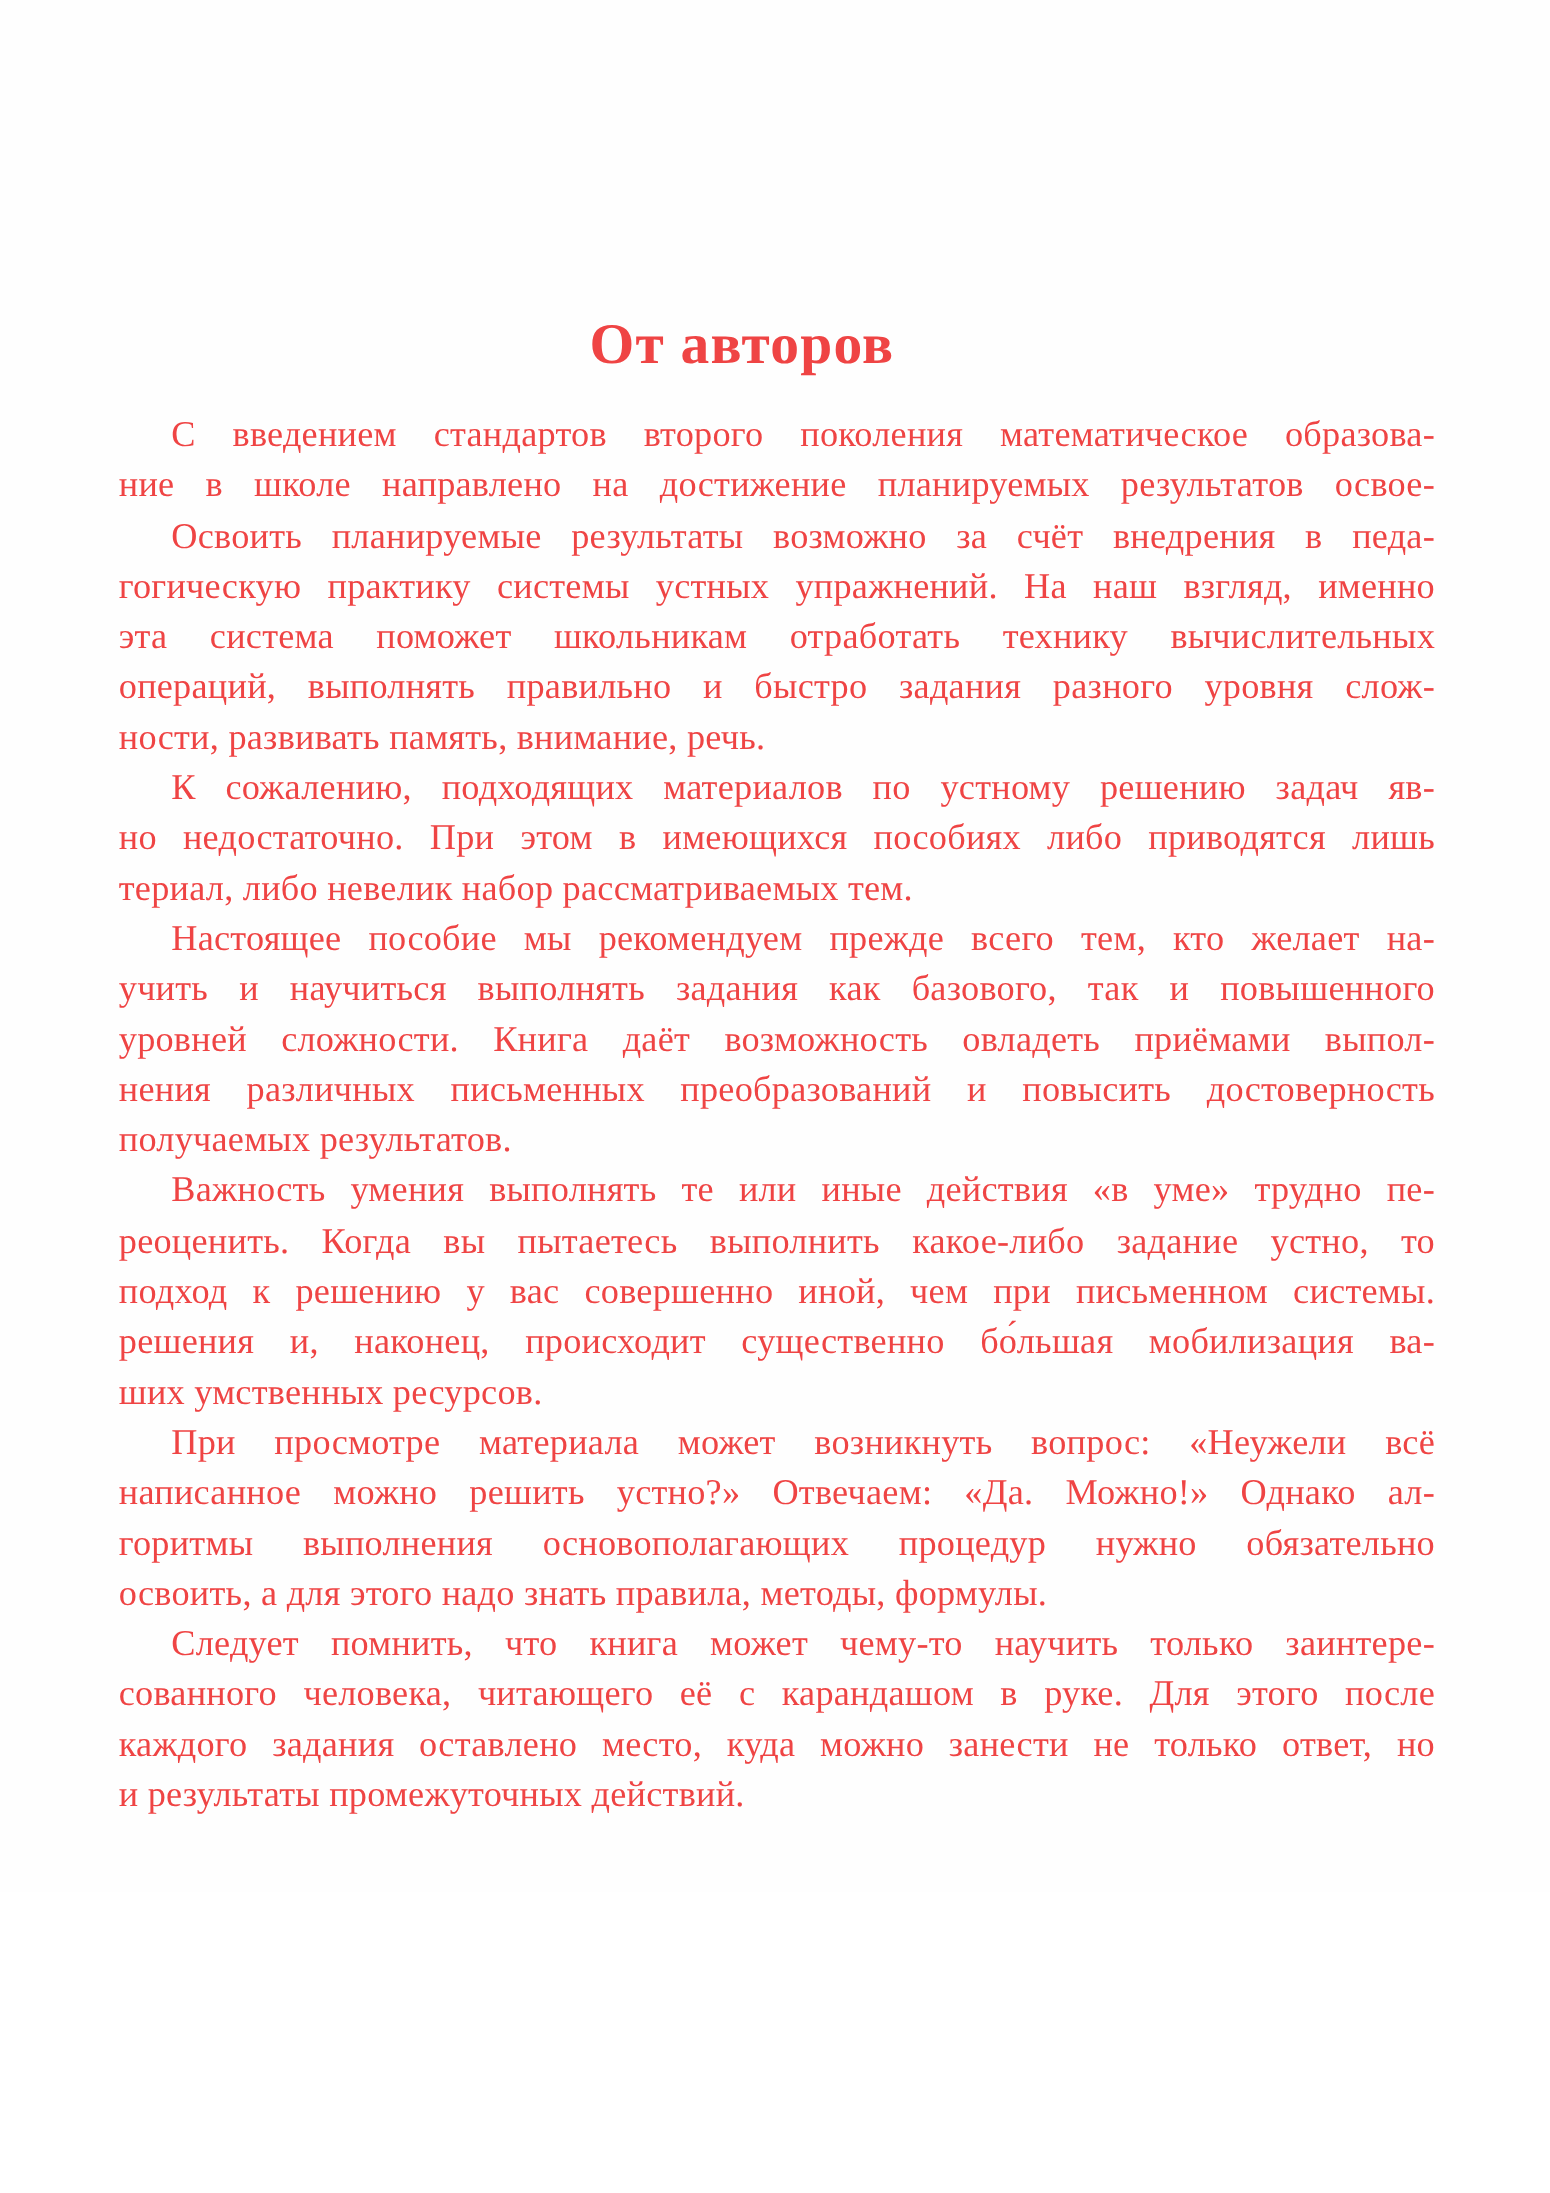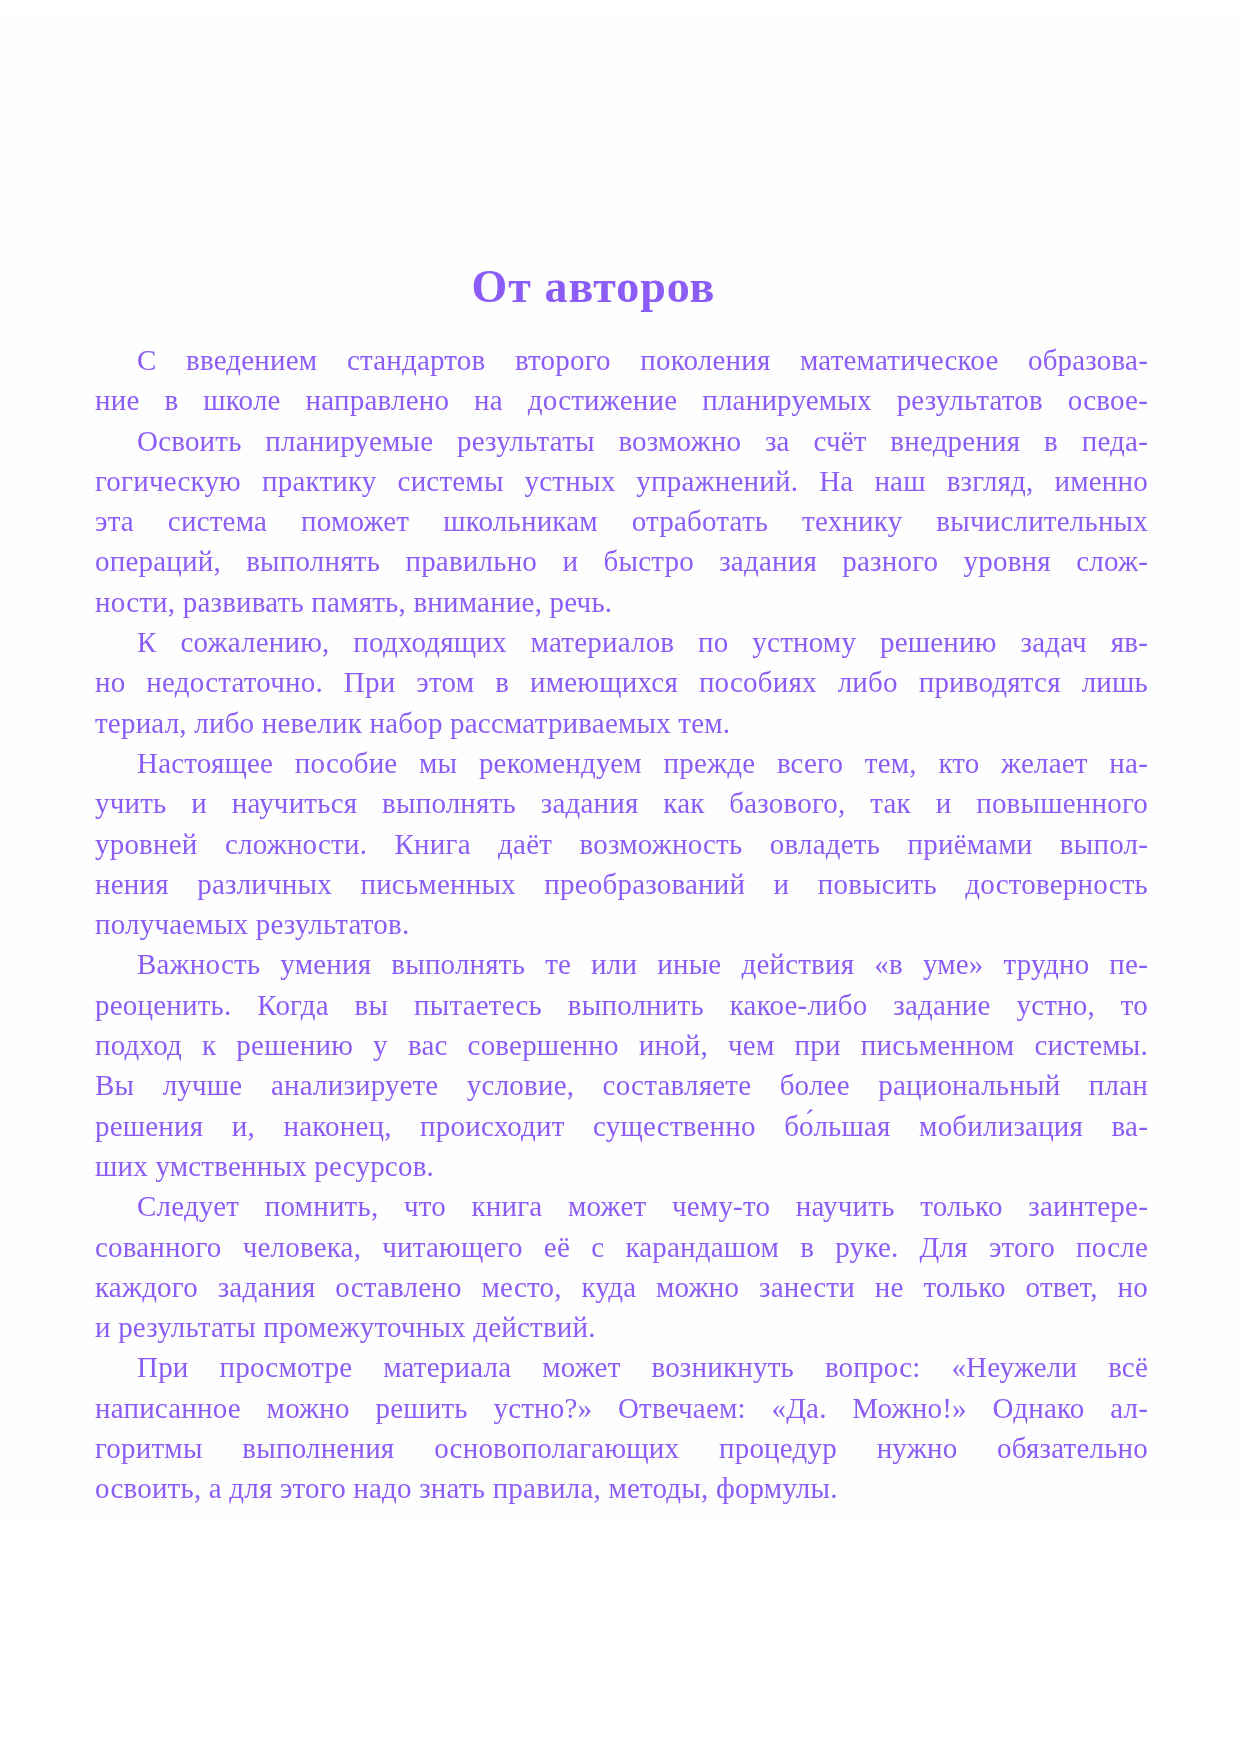--- a/index.html
+++ b/index.html
@@ -7,22 +7,21 @@
     padding: 0;
     background: #ffffff;
   }
   .page {
     position: relative;
     width: 1240px;
     height: 1514px;
     background: #fefefe;
     overflow: hidden;
     font-family: "Liberation Serif", "DejaVu Serif", serif;
-    color: #8b5cf6;
-    margin-top: 12px;
+    color: #ef4444;
   }
   .content {
     position: absolute;
     left: 95px;
     top: 246px;
     width: 1053px;
   }
   .doc-title {
     margin: 0 0 24px 0;
     text-align: center;
@@ -88,34 +87,33 @@
       <div class="line">учить и научиться выполнять задания как базового, так и повышенного</div>
       <div class="line">уровней сложности. Книга даёт возможность овладеть приёмами выпол-</div>
       <div class="line">нения различных письменных преобразований и повысить достоверность</div>
       <div class="line last">получаемых результатов.</div>
     </div>
 
     <div class="paragraph">
       <div class="line indent">Важность умения выполнять те или иные действия «в уме» трудно пе-</div>
       <div class="line">реоценить. Когда вы пытаетесь выполнить какое-либо задание устно, то</div>
       <div class="line">подход к решению у вас совершенно иной, чем при письменном системы.</div>
-      <div class="line">Вы лучше анализируете условие, составляете более рациональный план</div>
       <div class="line">решения и, наконец, происходит существенно бо́льшая мобилизация ва-</div>
       <div class="line last">ших умственных ресурсов.</div>
+    </div>
+
+    <div class="paragraph">
+      <div class="line indent">При просмотре материала может возникнуть вопрос: «Неужели всё</div>
+      <div class="line">написанное можно решить устно?» Отвечаем: «Да. Можно!» Однако ал-</div>
+      <div class="line">горитмы выполнения основополагающих процедур нужно обязательно</div>
+      <div class="line last">освоить, а для этого надо знать правила, методы, формулы.</div>
     </div>
 
     <div class="paragraph">
       <div class="line indent">Следует помнить, что книга может чему-то научить только заинтере-</div>
       <div class="line">сованного человека, читающего её с карандашом в руке. Для этого после</div>
       <div class="line">каждого задания оставлено место, куда можно занести не только ответ, но</div>
       <div class="line last">и результаты промежуточных действий.</div>
     </div>
 
-    <div class="paragraph">
-      <div class="line indent">При просмотре материала может возникнуть вопрос: «Неужели всё</div>
-      <div class="line">написанное можно решить устно?» Отвечаем: «Да. Можно!» Однако ал-</div>
-      <div class="line">горитмы выполнения основополагающих процедур нужно обязательно</div>
-      <div class="line last">освоить, а для этого надо знать правила, методы, формулы.</div>
-    </div>
-
 
   </div>
 </div>
 
 </body></html>

